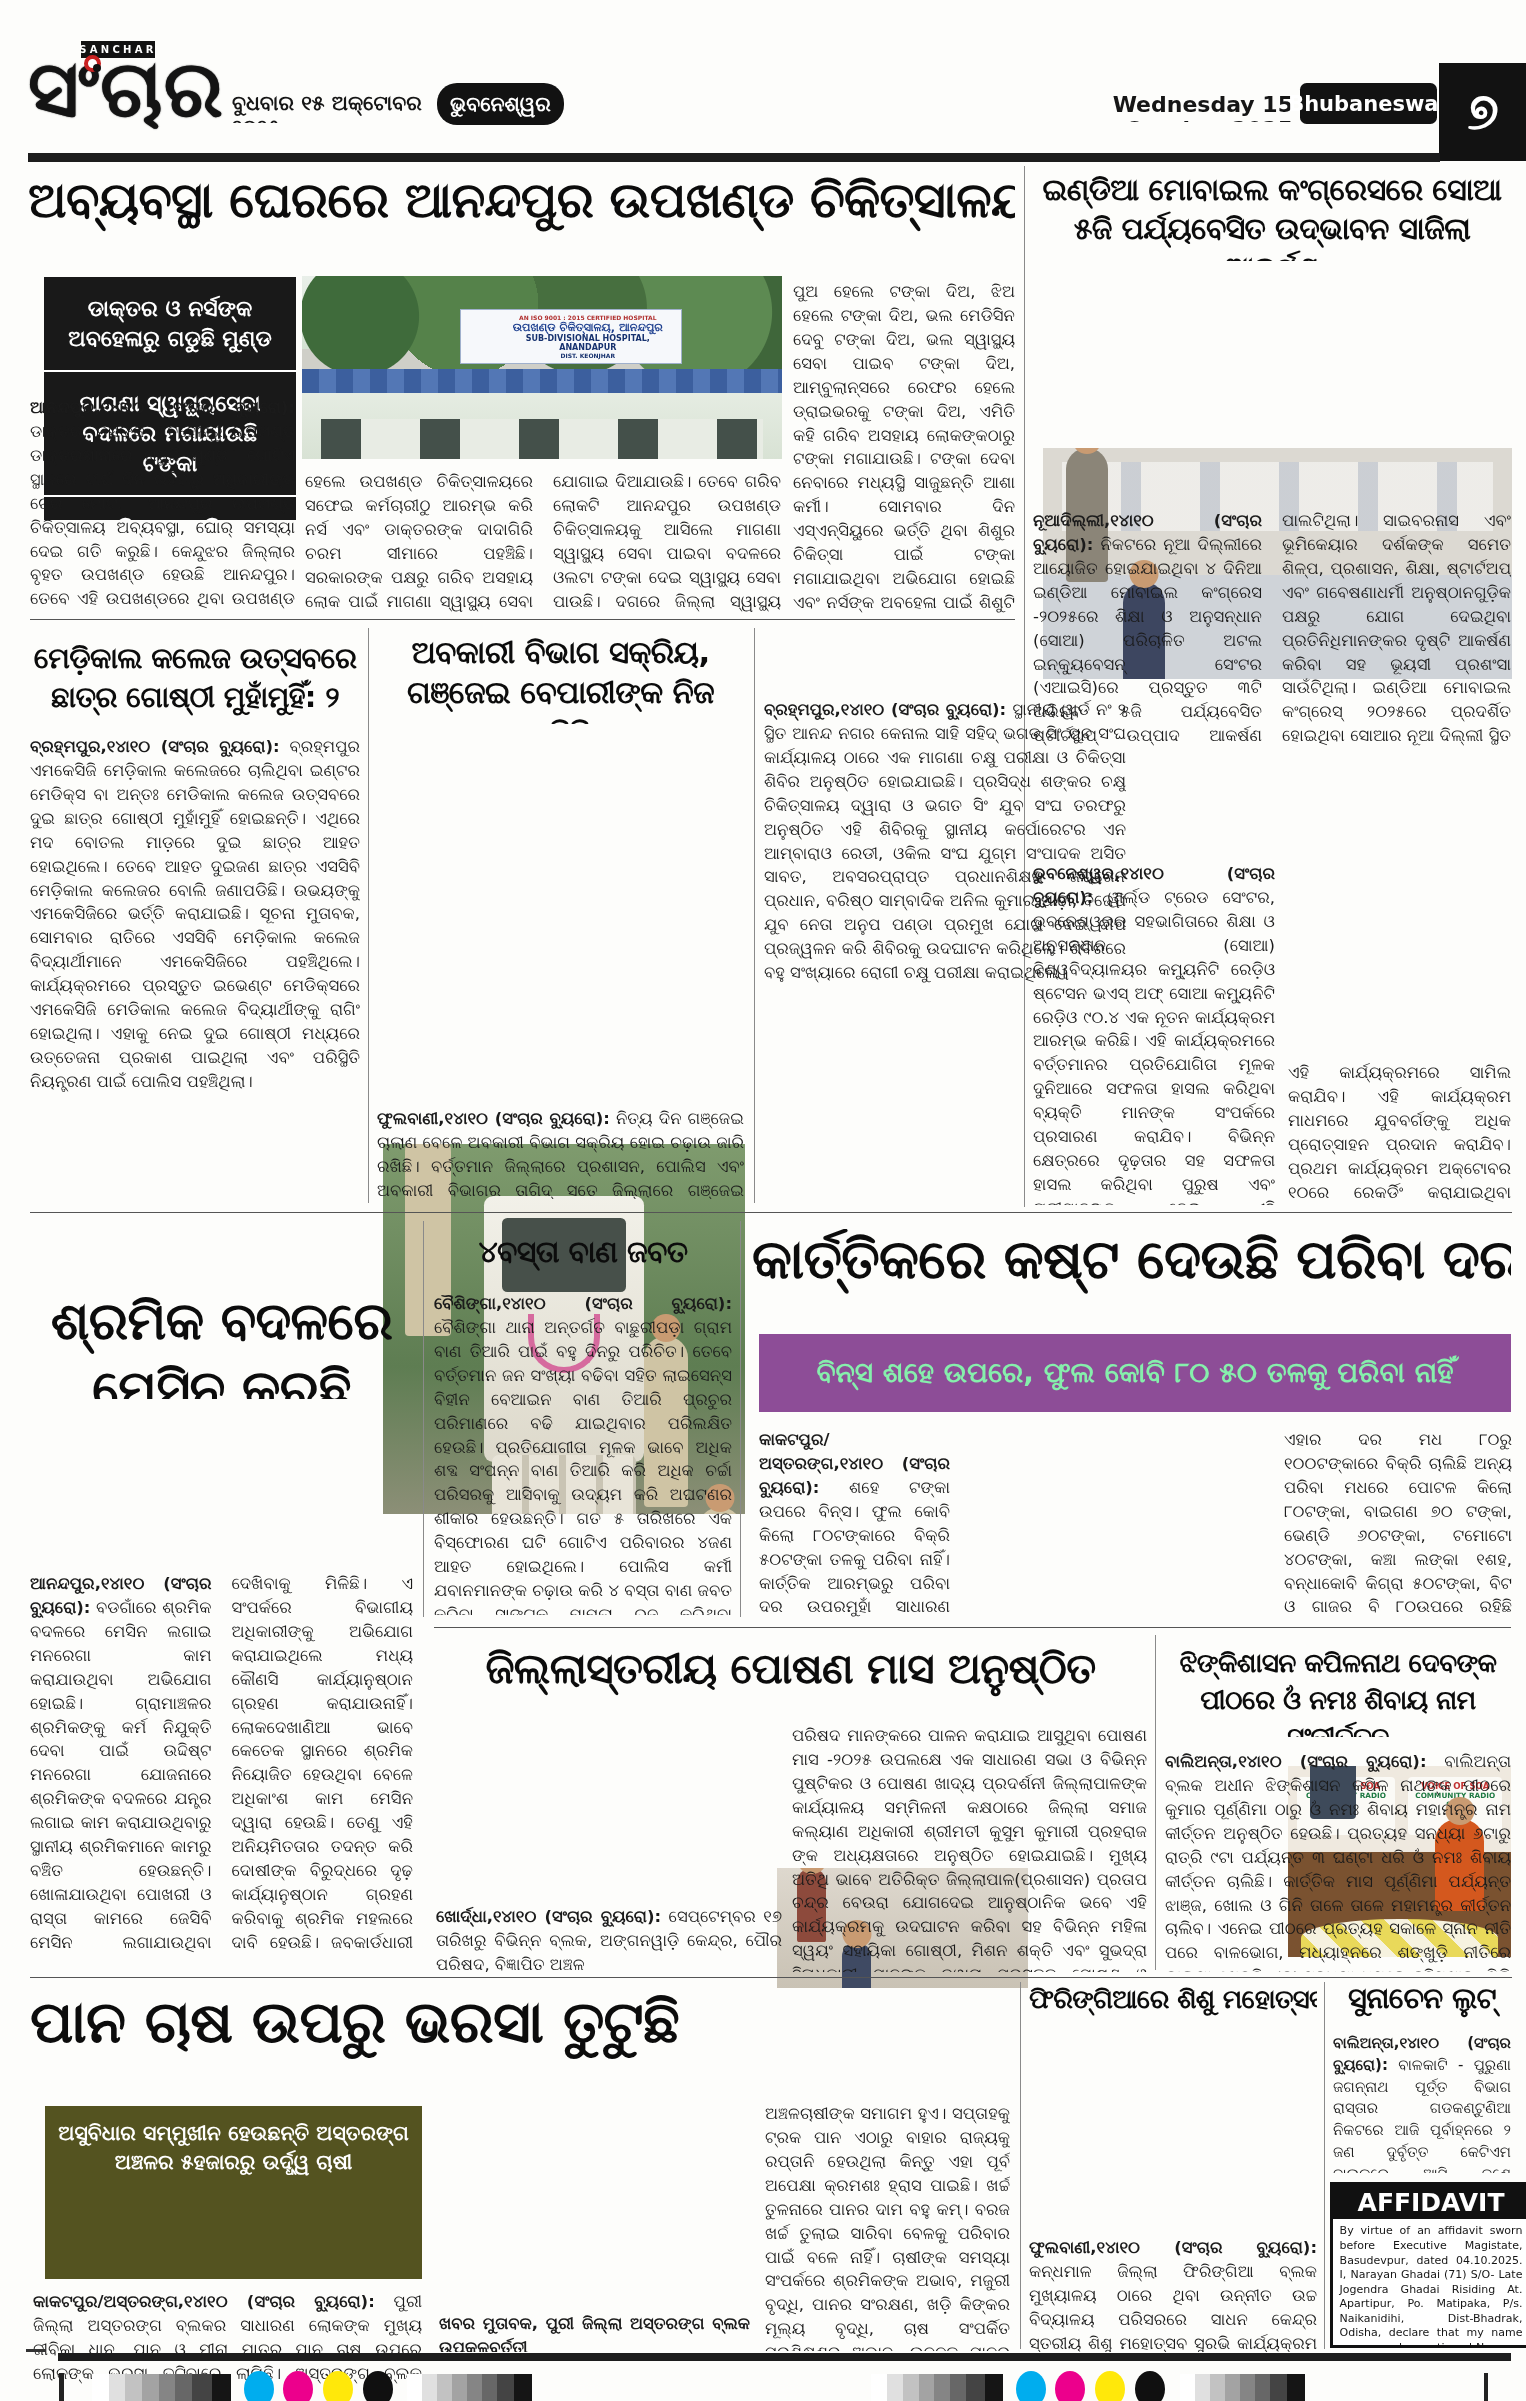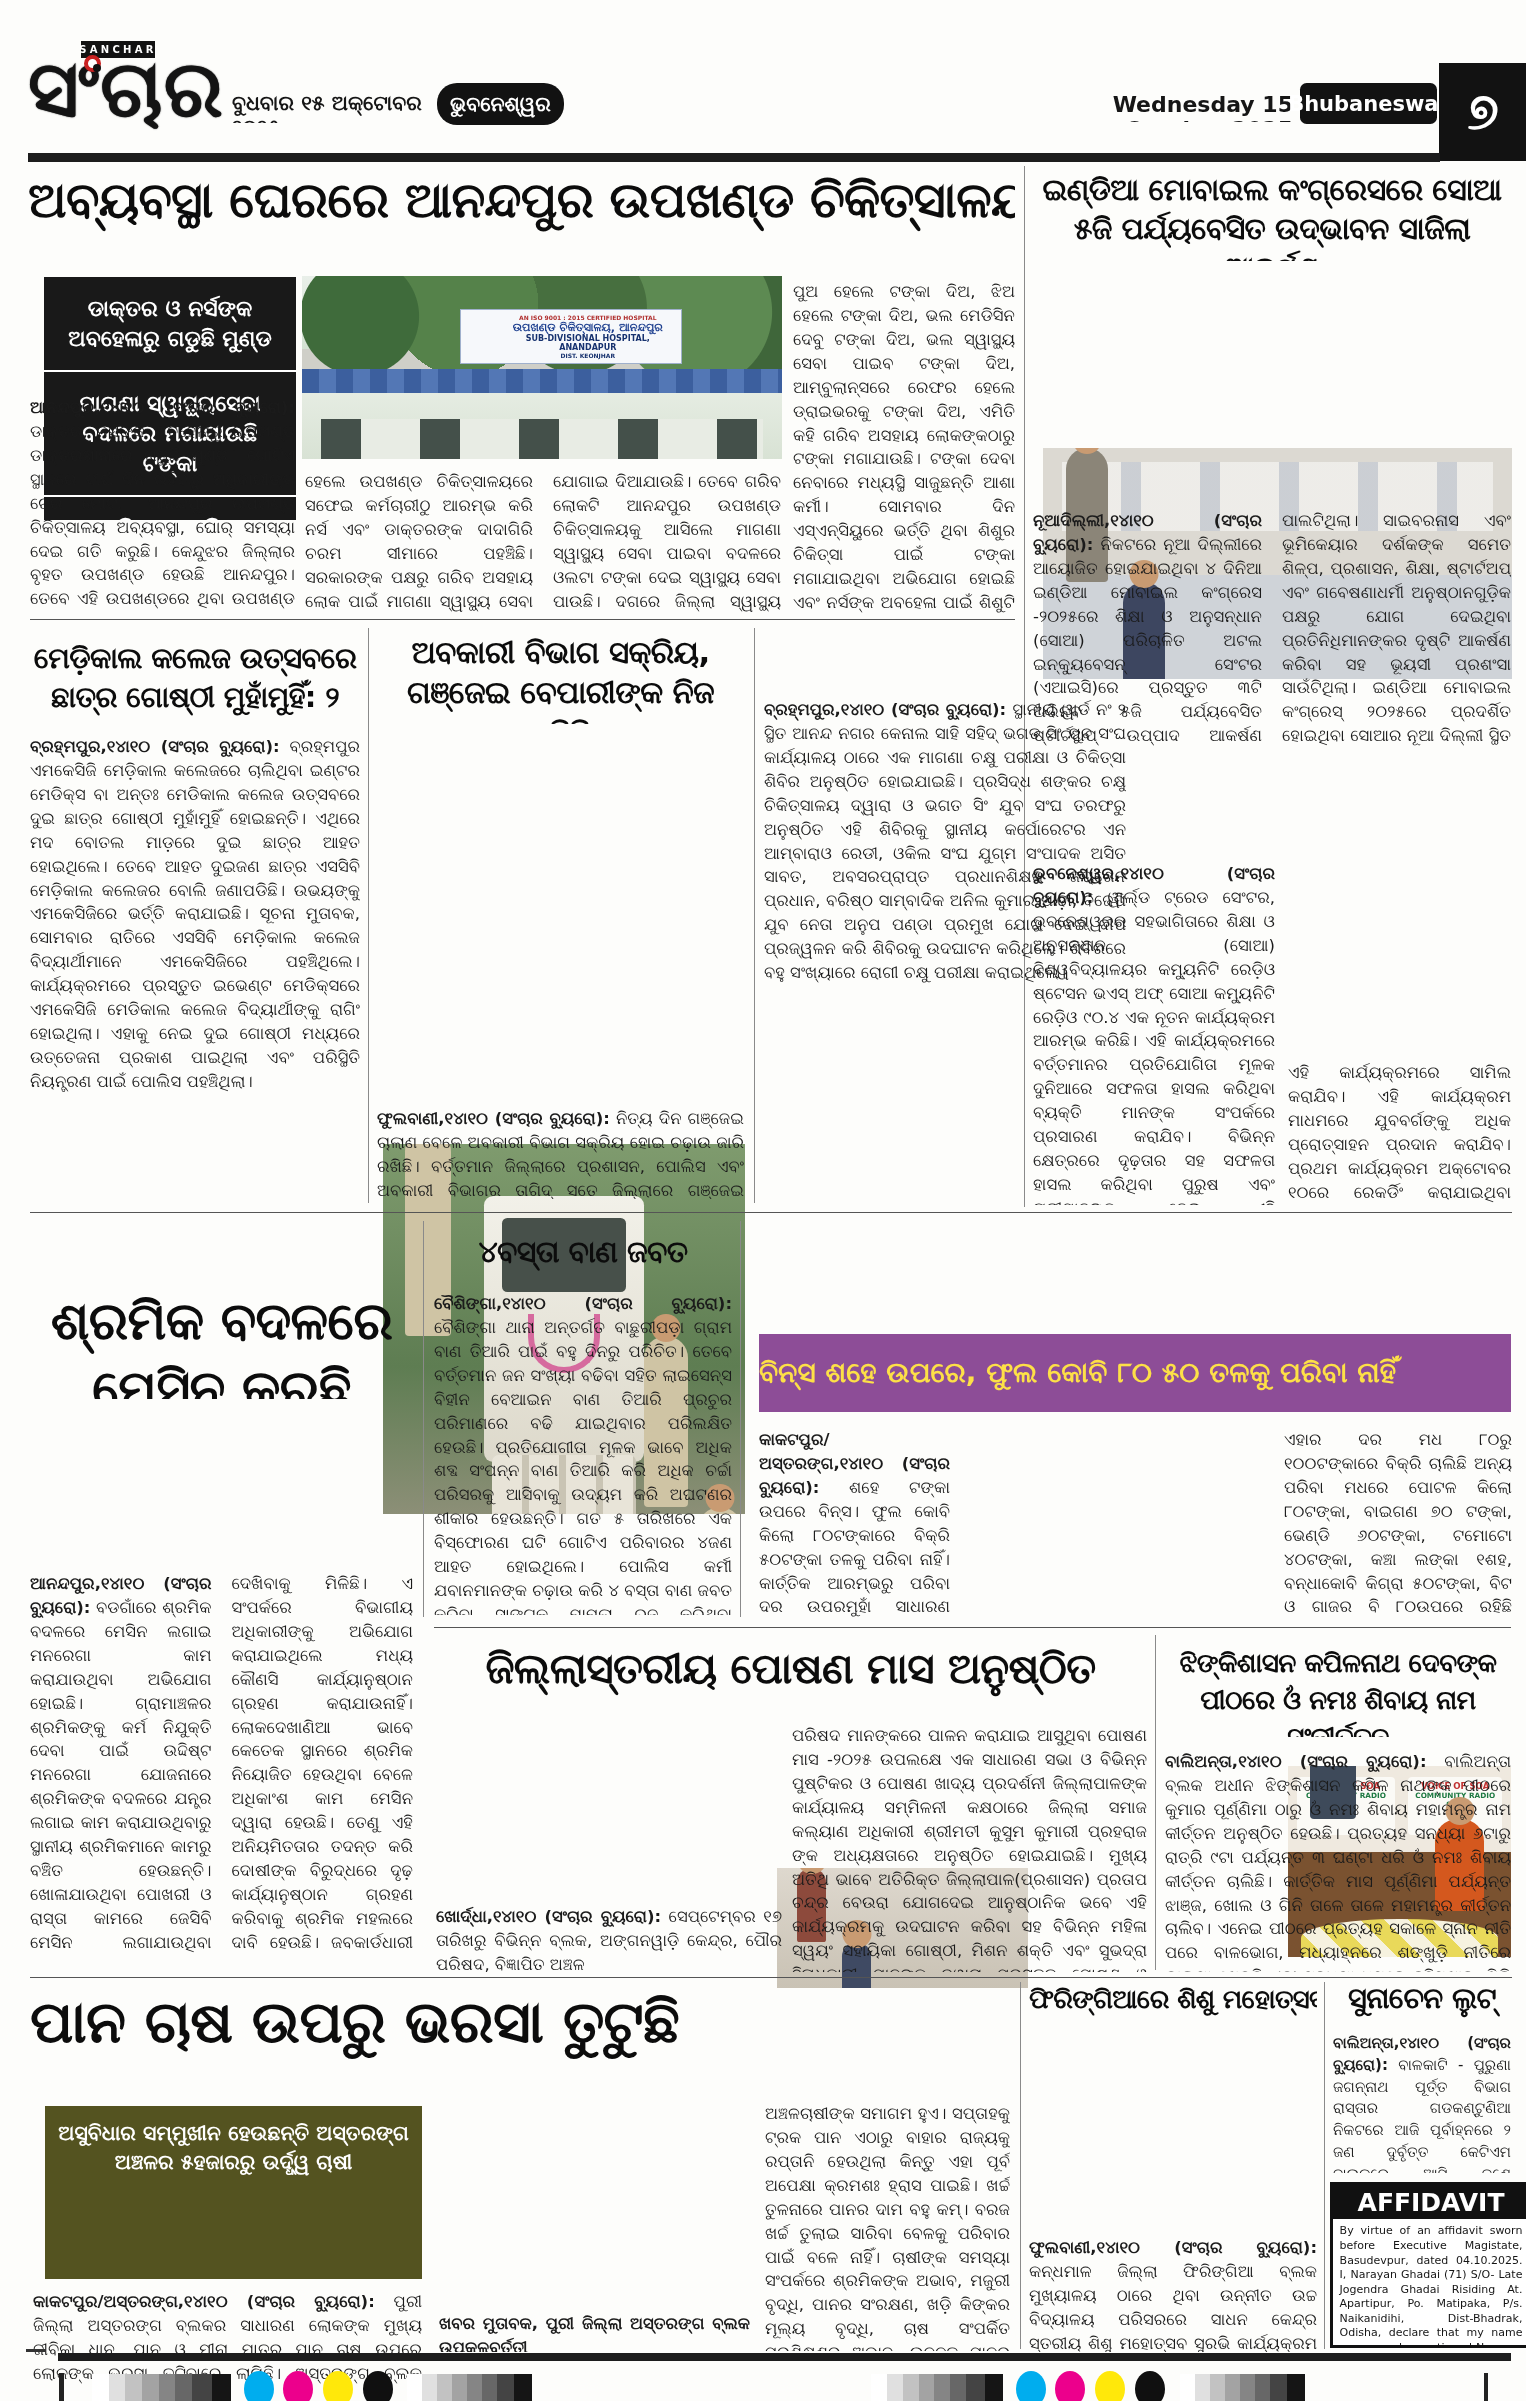--- a/index.html
+++ b/index.html
@@ -197,22 +197,25 @@
 
   <div class="abs hl clip center" style="left:434px;top:1235px;width:298px;height:45px;font-size:30px;white-space:nowrap;">
     <span>୪ବସ୍ତା ବାଣ ଜବତ</span>
   </div>
   <div class="abs body-txt clip" style="left:434px;top:1292px;width:298px;height:323px;">
     <b>ବୈଶିଙ୍ଗା,୧୪ା୧୦ (ସଂଚାର ବ୍ୟୁରୋ):</b>
     <span>ବୈଶିଙ୍ଗା ଥାନା ଅନ୍ତର୍ଗତ ବାଛୁରୀପଡ଼ା ଗ୍ରାମ ବାଣ ତିଆରି ପାଇଁ ବହୁ ଦିନରୁ ପରିଚିତ। ତେବେ ବର୍ତ୍ତମାନ ଜନ ସଂଖ୍ୟା ବଢିବା ସହିତ ଲାଇସେନ୍ସ ବିହୀନ ବେଆଇନ ବାଣ ତିଆରି ପ୍ରଚୁର ପରିମାଣରେ ବଢି ଯାଇଥିବାର ପରିଲକ୍ଷିତ ହେଉଛି। ପ୍ରତିଯୋଗୀତା ମୂଳକ ଭାବେ ଅଧିକ ଶବ୍ଦ ସଂପନ୍ନ ବାଣ ତିଆରି କରି ଅଧିକ ଚର୍ଚ୍ଚା ପରିସରକୁ ଆସିବାକୁ ଉଦ୍ୟମ କରି ଅଘଟଣର ଶୀକାର ହେଉଛନ୍ତି। ଗତ ୫ ତାରିଖରେ ଏକ ବିସ୍ଫୋରଣ ଘଟି ଗୋଟିଏ ପରିବାରର ୪ଜଣ ଆହତ ହୋଇଥିଲେ। ପୋଲିସ କର୍ମୀ ଯବାନମାନଙ୍କ ଚଢ଼ାଉ କରି ୪ ବସ୍ତା ବାଣ ଜବତ କରିବା ସାଙ୍ଗକୁ ମାମଲା ରୁଜୁ କରିଥିବା ଜଣାଯାଇଛି।</span>
   </div>
   <div class="abs vrule" style="left:740px;top:1221px;height:396px;"></div>
 
-  <div class="abs clip center" style="left:759px;top:1334px;width:752px;height:78px;background:#8d4d97;color:#fde047;
-              display:flex;align-items:center;font-size:28px;font-weight:800;">
+  <div class="abs hl clip center" style="left:752px;top:1229px;width:759px;height:96px;font-size:54px;white-space:nowrap;">
+    <span>କାର୍ତ୍ତିକରେ କଷ୍ଟ ଦେଉଛି ପରିବା ଦର</span>
+  </div>
+  <div class="abs clip center" style="left:759px;top:1334px;width:752px;height:78px;background:#8d4d97;color:#86efac;
+              display:flex;align-items:center;justify-content:center;font-size:28px;font-weight:800;">
     <span>ବିନ୍ସ ଶହେ ଉପରେ, ଫୁଲ କୋବି ୮୦ ୫୦ ତଳକୁ ପରିବା ନାହିଁ</span>
   </div>
   <div class="abs body-txt clip" style="left:759px;top:1428px;width:191px;height:193px;">
     <b>କାକଟପୁର/ଅସ୍ତରଙ୍ଗ,୧୪ା୧୦ (ସଂଚାର ବ୍ୟୁରୋ):</b>
     <span>ଶହେ ଟଙ୍କା ଉପରେ ବିନ୍ସ। ଫୁଲ କୋବି କିଲୋ ୮୦ଟଙ୍କାରେ ବିକ୍ରି ୫୦ଟଙ୍କା ତଳକୁ ପରିବା ନାହିଁ। କାର୍ତ୍ତିକ ଆରମ୍ଭରୁ ପରିବା ଦର ଉପରମୁହାଁ ସାଧାରଣ ଖାଉଟି ସାଙ୍କୁ ହବିଷ୍ୟାଳୀଙ୍କୁ କଷ୍ଟ ଦେଉଛି ବର୍ଷା ଯୋଗୁଁ ପରିବା ଦର ଉପରମୁହାଁ ବୋଲି ପୁରୀ ଜିଲ୍ଲା ଅସ୍ତରଙ୍ଗ ପରିବା ବ୍ୟବସାୟୀ ମହଲରେ କୁହାଯାଉଛି।</span>
   </div>
 
   <div class="abs body-txt clip" style="left:1284px;top:1428px;width:228px;height:193px;">
     <span>ଏହାର ଦର ମଧ ୮୦ରୁ ୧୦୦ଟଙ୍କାରେ ବିକ୍ରି ଚାଲିଛି ଅନ୍ୟ ପରିବା ମଧରେ ପୋଟଳ କିଲୋ ୮୦ଟଙ୍କା, ବାଇଗଣ ୭୦ ଟଙ୍କା, ଭେଣ୍ଡି ୬୦ଟଙ୍କା, ଟମୋଟୋ ୪୦ଟଙ୍କା, କଞ୍ଚା ଲଙ୍କା ୧ଶହ, ବନ୍ଧାକୋବି କିଗ୍ରା ୫୦ଟଙ୍କା, ବିଟ ଓ ଗାଜର ବି ୮୦ଉପରେ ରହିଛି ହବିଷନ୍ ପାଇଁ ଆବଶ୍ୟକ ସାରୁ, କଞ୍ଚା କଦଳୀ, ଭଣ୍ଡ, ଓଳ ଇତ୍ୟାଦିର ଦର ମଧ୍ୟ ଉପରମୁହାଁ ରହିଛି।</span>
   </div>

